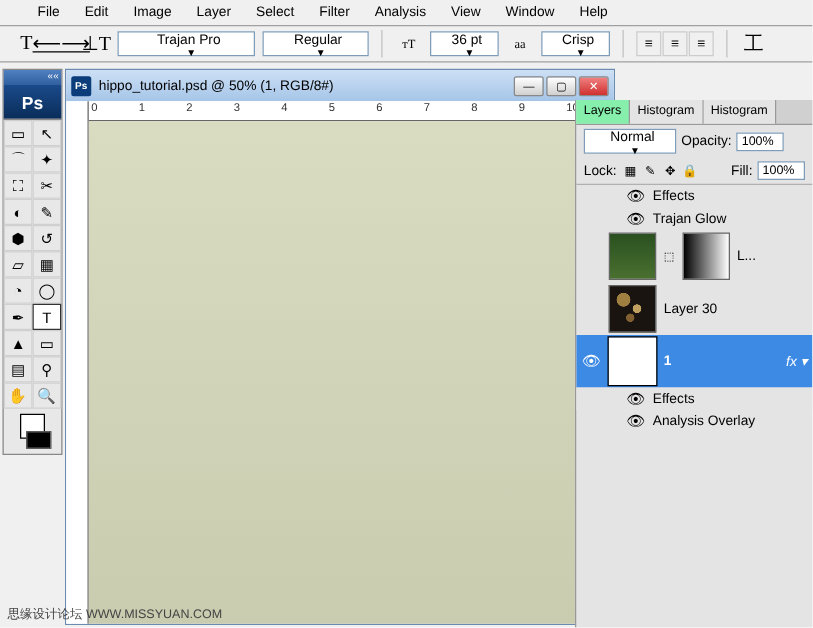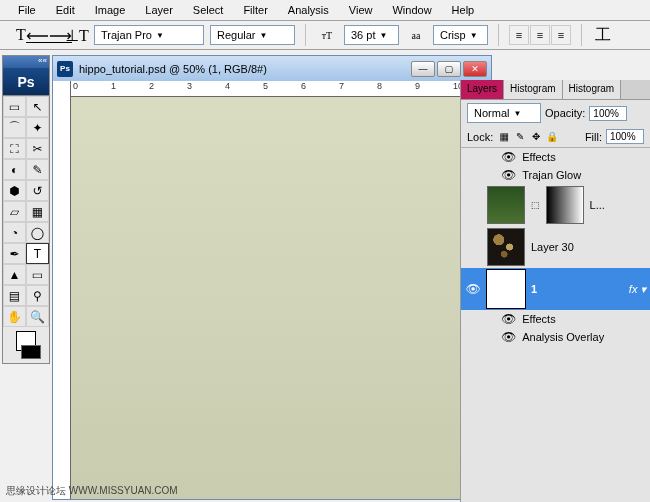--- a/index.html
+++ b/index.html
@@ -1,23 +1,23 @@
 <!DOCTYPE html>
 <html><head>
 <meta charset="utf-8">
 <style>
 * { margin: 0; padding: 0; box-sizing: border-box; font-family: Tahoma, sans-serif; font-size: 11px; }
 body { background: #f0f0f0; width: 650px; height: 502px; overflow: hidden; position: relative; }
 
-.menubar { display: flex; height: 20px; background: #f0f0f0; padding-left: 8px; align-items: center; }
+.menubar { display: flex; height: 20px; background: #f0f0f0; padding-left: 20px; align-items: center; }
 .menubar span { padding: 2px 10px; cursor: default; }
 
 .optionsbar { display: flex; height: 30px; align-items: center; background: #f0f0f0; border-top: 1px solid #a0a0a0; border-bottom: 1px solid #a0a0a0; padding-left: 10px; gap: 6px; }
 .opt-icon { width: 22px; height: 22px; display: flex; align-items: center; justify-content: center; font-family: serif; font-size: 16px; }
-.dropdown { background: #fff; border: 1px solid #7f9db9; height: 20px; display: flex; align-items: center; padding: 0 2px 0 6px; }
+.dropdown { background: #fff; border: 1px solid #7f9db9; height: 20px; display: flex; align-items: center; padding: 0 2px 0 6px; flex-direction: column; }
 .dropdown .arrow { margin-left: 4px; font-size: 8px; }
 .sep { width: 1px; height: 22px; background: #c0c0c0; margin: 0 4px; }
 .align-btns { display: flex; gap: 1px; }
 .align-btns div { width: 20px; height: 20px; border: 1px solid #ccc; display: flex; align-items: center; justify-content: center; }
 
 .docwindow { position: absolute; left: 52px; top: 55px; width: 440px; height: 445px; background: #fff; border: 1px solid #6b8bb0; }
 .titlebar { height: 25px; background: linear-gradient(#cde0f5, #a5c5e8); display: flex; align-items: center; padding: 0 4px; }
 .title-icon { width: 16px; height: 16px; background: #0a3d7a; color: #fff; font-size: 8px; font-weight: bold; display: flex; align-items: center; justify-content: center; border-radius: 2px; margin-right: 6px; }
 .titlebar .title { flex: 1; color: #000; }
 .winbtns { display: flex; gap: 2px; }
@@ -36,21 +36,21 @@
 .tools-grid { display: grid; grid-template-columns: 1fr 1fr; }
 .tool { width: 23px; height: 21px; border: 1px solid #d0d0d0; display: flex; align-items: center; justify-content: center; background: #e8e8e8; font-size: 12px; }
 .tool.active { background: #fff; border: 1px solid #333; }
 .swatches { padding: 4px; display: flex; flex-direction: column; align-items: center; gap: 2px; }
 .swatch-fg { width: 20px; height: 20px; background: #fff; border: 1px solid #000; }
 .swatch-bg { width: 20px; height: 14px; background: #000; border: 1px solid #666; margin-top: -8px; margin-left: 10px; }
 
 .panels { position: absolute; right: 0; top: 80px; width: 190px; bottom: 0; background: #e4e4e4; border-left: 1px solid #999; }
 .panel-tabs { display: flex; height: 20px; background: #d0d0d0; border-bottom: 1px solid #999; }
 .panel-tab { padding: 3px 6px; background: #e4e4e4; border-right: 1px solid #999; font-size: 10px; }
-.panel-tab.active { background: #be185d; }
+.panel-tab.active { background: #86efac; }
 .panel-row { display: flex; align-items: center; padding: 3px 6px; gap: 4px; }
 .field { background: #fff; border: 1px solid #7f9db9; padding: 1px 3px; width: 38px; font-size: 10px; }
 .lock-icons { display: flex; gap: 2px; }
 .lock-icons span { width: 14px; height: 14px; display: flex; align-items: center; justify-content: center; font-size: 10px; }
 
 .layers-list { overflow: hidden; }
 .layer-row { display: flex; align-items: center; padding: 2px 4px; gap: 6px; min-height: 40px; }
 .layer-row.selected { background: #3d8ae5; color: #fff; }
 .vis-col { width: 16px; display: flex; justify-content: center; }
 .eye { font-size: 12px; }

